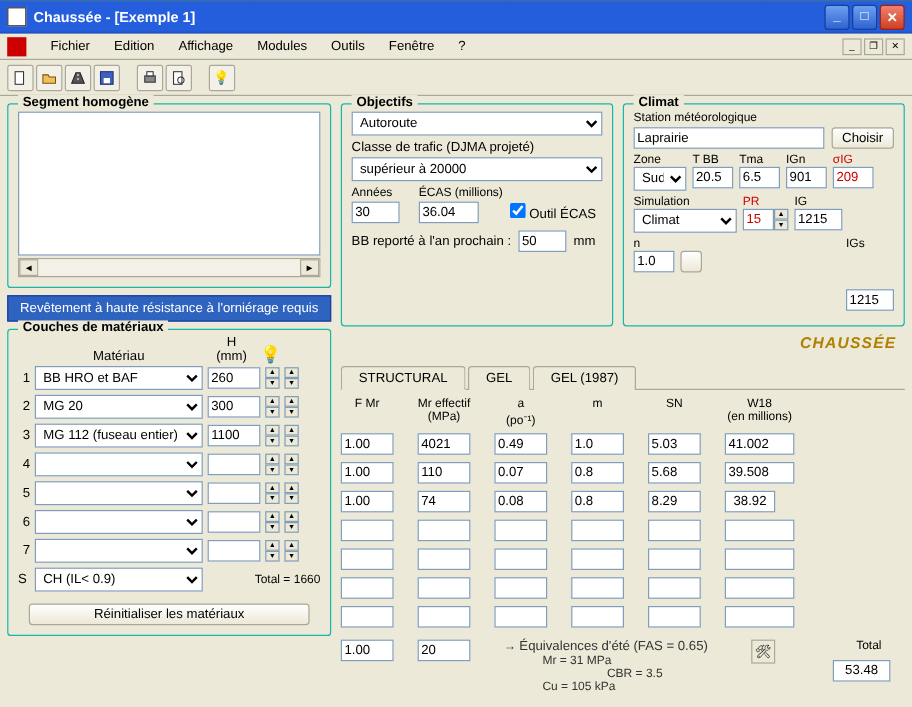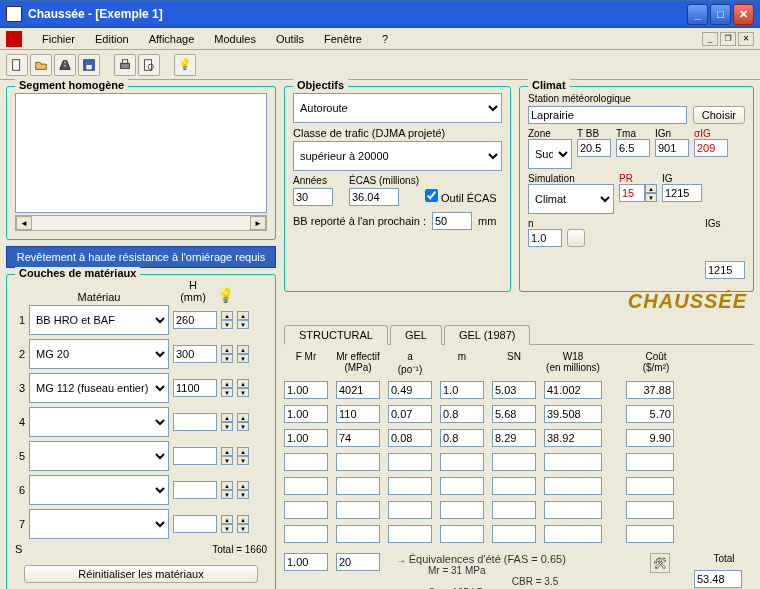--- a/index.html
+++ b/index.html
@@ -27,42 +27,42 @@
 .scrollfake { height:16px; background:#ece9d8; border:1px solid #aca899; margin-top:2px; display:flex; }
 .scrollfake .sbtn { width:16px; height:100%; background:#ece9d8; border:1px solid #aca899; display:flex; align-items:center; justify-content:center; font-size:8px; }
 .scrollfake .track { flex:1; background:#f3f1e7; }
 .bluebar { background:#2f63c0; color:#fff; text-align:center; padding:4px; margin:6px 0; border:1px solid #1a3e9c; }
 .rightcol { flex:1; }
 .toprow { display:flex; gap:8px; }
 .objectifs { flex:1; }
 .climat { width:235px; position:relative; }
 label.fl { display:block; margin-bottom:2px; }
 select,input[type=text] { border:1px solid #7f9db9; background:#fff; height:18px; padding:0 2px; font-size:11px; }
-select { height:30px; }
+select { height:20px; }
 .row { display:flex; align-items:center; gap:6px; margin-bottom:4px; }
 .couches-header { display:flex; align-items:flex-end; padding:0 4px; }
 .couches-header .cth { text-align:center; }
 .couche-row { display:flex; align-items:center; gap:4px; padding:2px 4px; }
 .couche-row .idx { width:10px; text-align:right; }
 .couche-row select { width:140px; }
 .couche-row .h { width:44px; }
 .spinner { display:flex; flex-direction:column; }
 .spinner .sp { width:12px; height:9px; border:1px solid #7f9db9; background:#ece9d8; font-size:6px; display:flex; align-items:center; justify-content:center; cursor:pointer; }
 .bulb { width:16px; height:16px; cursor:pointer; color:#c9a200; font-size:14px; text-align:center; }
 .btn { border:1px solid #aca899; background:linear-gradient(to bottom,#fff,#ece9d8); padding:2px 8px; border-radius:3px; cursor:pointer; }
 .tabs { display:flex; border-bottom:1px solid #aca899; margin-bottom:6px; }
 .tab { padding:3px 14px; border:1px solid #aca899; border-bottom:none; background:#ece9d8; margin-right:2px; cursor:pointer; border-radius:3px 3px 0 0; position:relative; top:1px; }
 .tab.active { background:#ece9d8; border-bottom:1px solid #ece9d8; font-weight:normal; }
-.structural { display:flex; gap:8px; }
+.structural { display:flex; gap:20px; }
 .structcol { display:flex; flex-direction:column; gap:6px; }
 .structcol .hdr { height:24px; text-align:center; font-size:10px; }
 .structcol input { width:44px; text-align:left; }
 .coutcol { width:60px; text-align:center; }
 .coutcol input { width:48px; text-align:right; }
-.logo { position:absolute; right:6px; bottom:-22px; font-weight:bold; color:#b08000; font-size:20px; font-style:italic; letter-spacing:1px; }
+.logo { position:absolute; right:6px; bottom:-22px; font-weight:bold; color:#b08000; font-size:13px; font-style:italic; letter-spacing:1px; }
 .small { font-size:10px; }
 .hammer { width:20px; height:20px; border:1px solid #aca899; display:flex; align-items:center; justify-content:center; cursor:pointer; background:#ece9d8; }
 .total-row { display:flex; align-items:center; gap:4px; padding:2px 4px; }
 .equiv { color:#333; font-size:10px; margin-left:8px; }
 .climgrid { display:flex; gap:5px; margin:4px 0; }
 .climgrid .c { display:flex; flex-direction:column; }
 .climgrid .c label { font-size:10px; }
 .climgrid .c .red { color:#c00; border-color:#7f9db9; }
 .climlabel.red { color:#c00; }
 </style>
@@ -245,20 +245,21 @@
               <div class="sp">▼</div>
             </div>
   <div class="spinner">
               <div class="sp">▲</div>
               <div class="sp">▼</div>
             </div>
           </div>
         </div>
       <div class="total-row">
         <div class="idx" style="width:10px;">S</div>
+        <select style="width:140px;"><option>CH (IL&lt; 0.9)</option></select>
         <div style="flex:1; text-align:right;" class="small">Total = 1660</div>
       </div>
       <div style="text-align:center; margin-top:8px;">
         <button class="btn" style="width:90%;">Réinitialiser les matériaux</button>
       </div>
     </div>
   </div>
 
   <div class="rightcol">
     <div class="toprow">
@@ -423,57 +424,44 @@
               <input type="text" style="margin-bottom: 6px; display: block;">
               <input type="text" style="margin-bottom: 6px; display: block;">
             </div>
           </div>
         <div class="structcol">
             <div class="hdr" style="white-space:pre;">W18
 (en millions)</div>
             <div id="col-w18">
               <input type="text" value="41.002" style="margin-bottom: 6px; display: block; width: 58px;">
               <input type="text" value="39.508" style="margin-bottom: 6px; display: block; width: 58px;">
-              <input type="text" value="38.92" style="margin-bottom: 6px; display: block; width: 58px;">
+              <input type="text" value="38.92" style="margin-bottom: 6px; display: block; width: 42px; text-align: center;">
               <input type="text" style="margin-bottom: 6px; display: block; width: 58px;">
               <input type="text" style="margin-bottom: 6px; display: block; width: 58px;">
               <input type="text" style="margin-bottom: 6px; display: block; width: 58px;">
               <input type="text" style="margin-bottom: 6px; display: block; width: 58px;">
             </div>
           </div>
         <div style="width:8px;"></div>
-        <div class="structcol coutcol">
-          <div class="hdr" style="white-space:pre;">Coût
-($/m²)</div>
-          <div id="col-cout">
-              <input type="text" value="37.88" style="margin-bottom: 6px; display: block; text-align: right;">
-              <input type="text" value="5.70" style="margin-bottom: 6px; display: block; text-align: right;">
-              <input type="text" value="9.90" style="margin-bottom: 6px; display: block; text-align: right;">
-              <input type="text" style="margin-bottom: 6px; display: block; text-align: right;">
-              <input type="text" style="margin-bottom: 6px; display: block; text-align: right;">
-              <input type="text" style="margin-bottom: 6px; display: block; text-align: right;">
-              <input type="text" style="margin-bottom: 6px; display: block; text-align: right;">
-            </div>
-        </div>
       </div>
       <div class="structural" style="margin-top:4px;">
         <div class="structcol">
             <input type="text" value="1.00" style="">
           </div>
         <div class="structcol">
             <input type="text" value="20" style="">
           </div>
         <div style="flex:1;">
           <div class="equiv">→ <span>Équivalences d'été  (FAS = 0.65)</span></div>
           <div class="equiv" style="margin-left:40px;">Mr = 31 MPa</div>
           <div class="equiv" style="margin-left:40px;text-align:center;">CBR = 3.5</div>
           <div class="equiv" style="margin-left:40px;">Cu = 105 kPa</div>
         </div>
         <div class="hammer">🛠</div>
         <div style="width:8px;"></div>
         <div class="structcol coutcol">
           <div class="small">Total</div>
-          <input type="text" style="text-align: left;" value="53.48">
+          <input type="text" style="text-align: center;" value="53.48">
         </div>
       </div>
     </div>
   </div>
 </div>
 
 </body></html>

